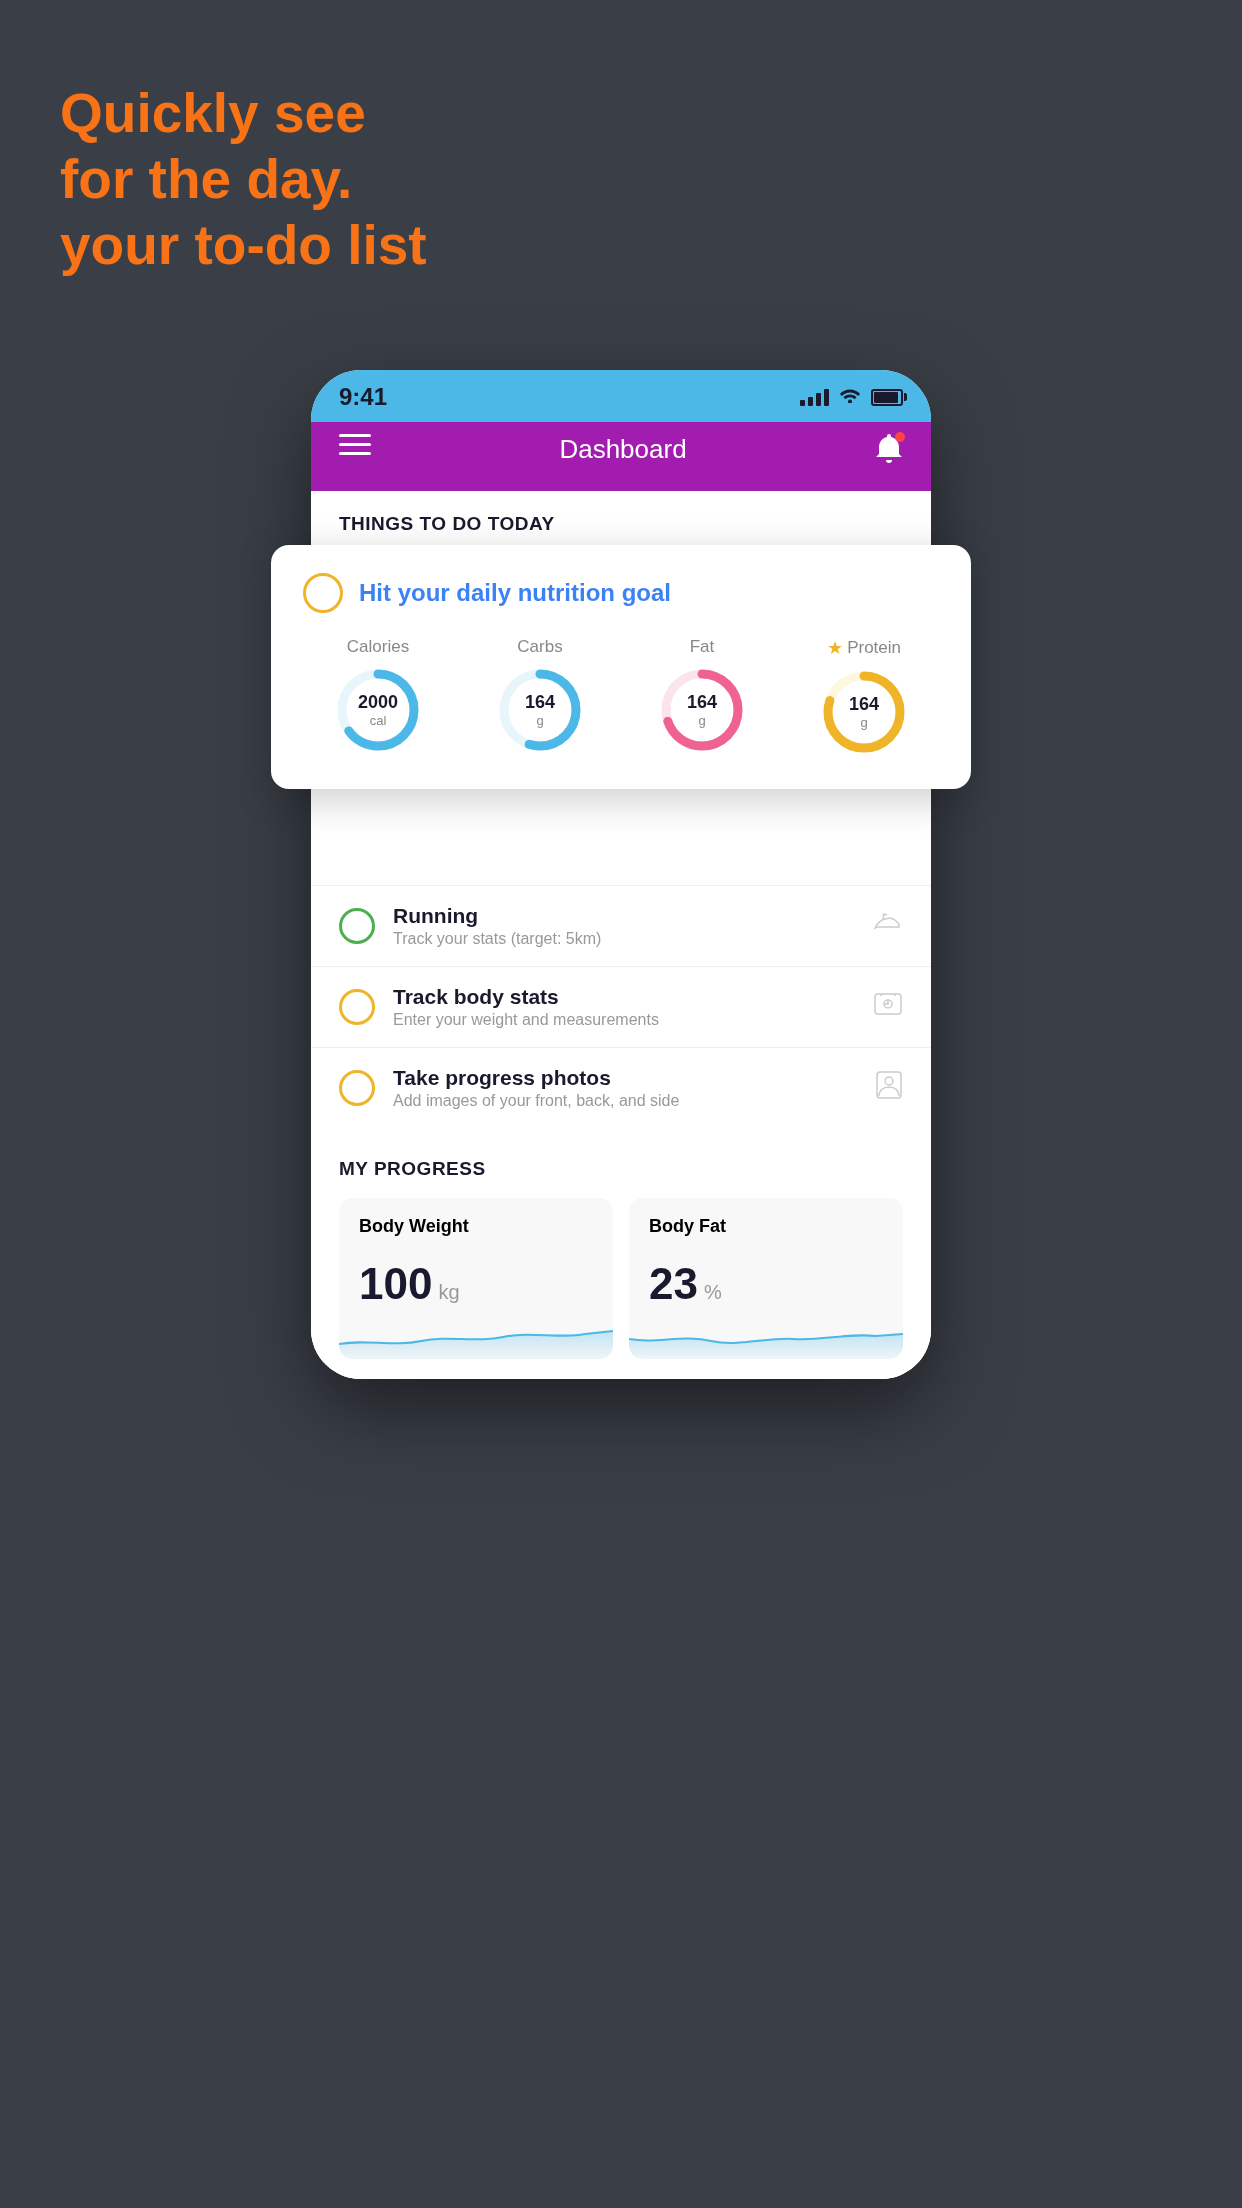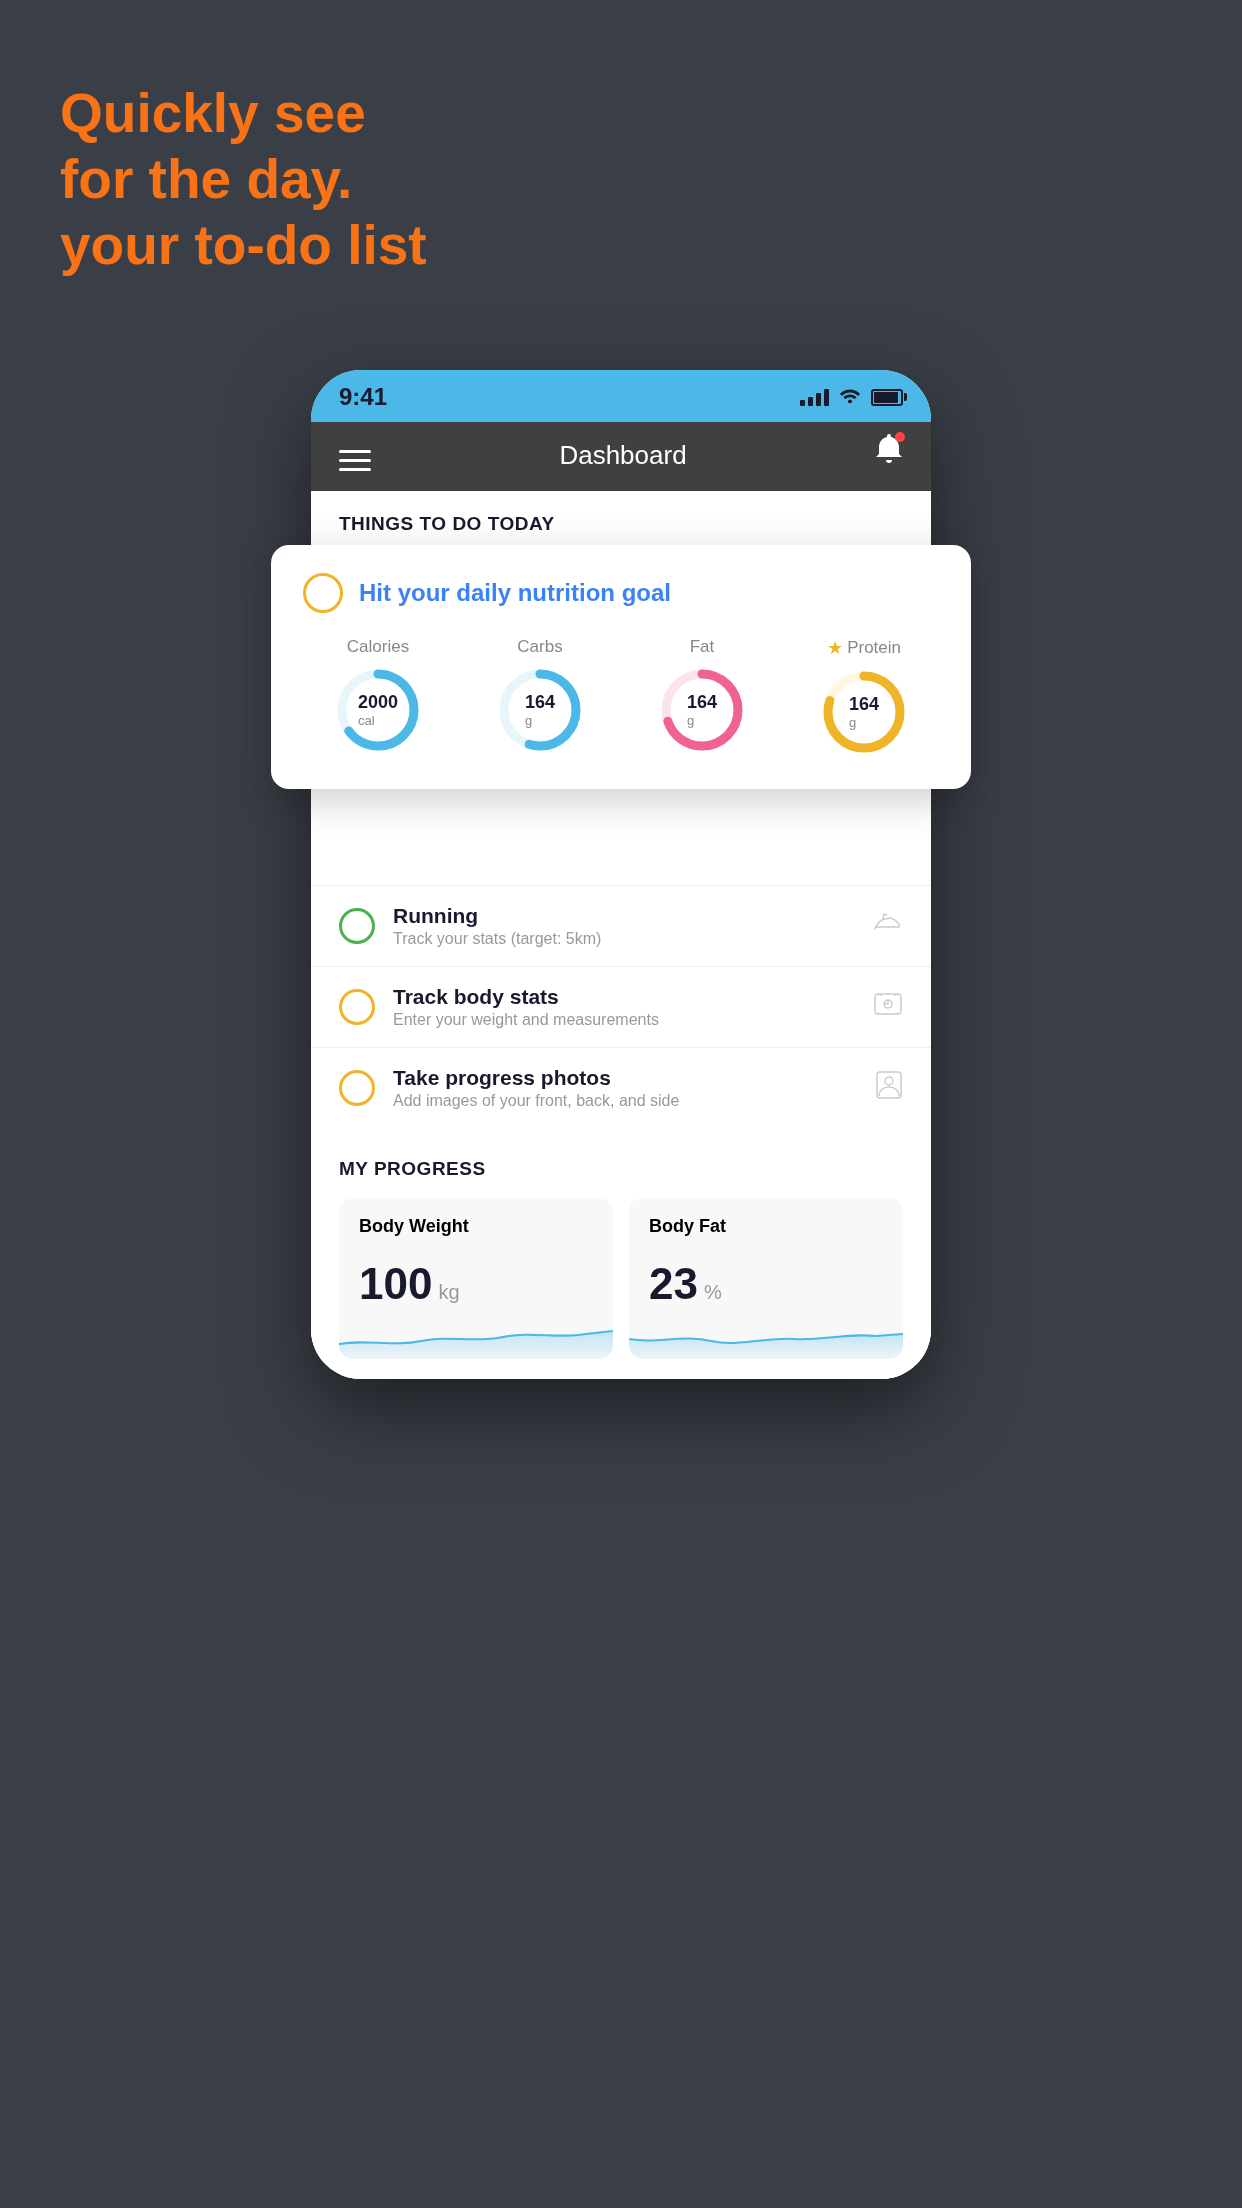--- a/index.html
+++ b/index.html
@@ -101,24 +101,24 @@
     .battery-fill {
       background: #1a1a2e;
       height: 11px;
       width: 24px;
       border-radius: 1px;
       margin: 0 1px;
     }
 
     
     .app-header {
-      background: #404040;
+      background: #a21caf;
       display: flex;
       justify-content: space-between;
-      align-items: flex-end;
+      align-items: flex-start;
       padding: 12px 28px 20px;
     }
 
     .hamburger {
       display: flex;
       flex-direction: column;
       gap: 6px;
       cursor: pointer;
     }
 
@@ -240,21 +240,21 @@
       width: 90px;
       height: 90px;
       transform: rotate(-90deg);
     }
 
     .donut-center {
       position: absolute;
       top: 50%;
       left: 50%;
       transform: translate(-50%, -50%);
-      text-align: left;
+      text-align: center;
     }
 
     .donut-value {
       font-size: 18px;
       font-weight: 700;
       color: #1a1a2e;
       line-height: 1.1;
     }
 
     .donut-unit {

